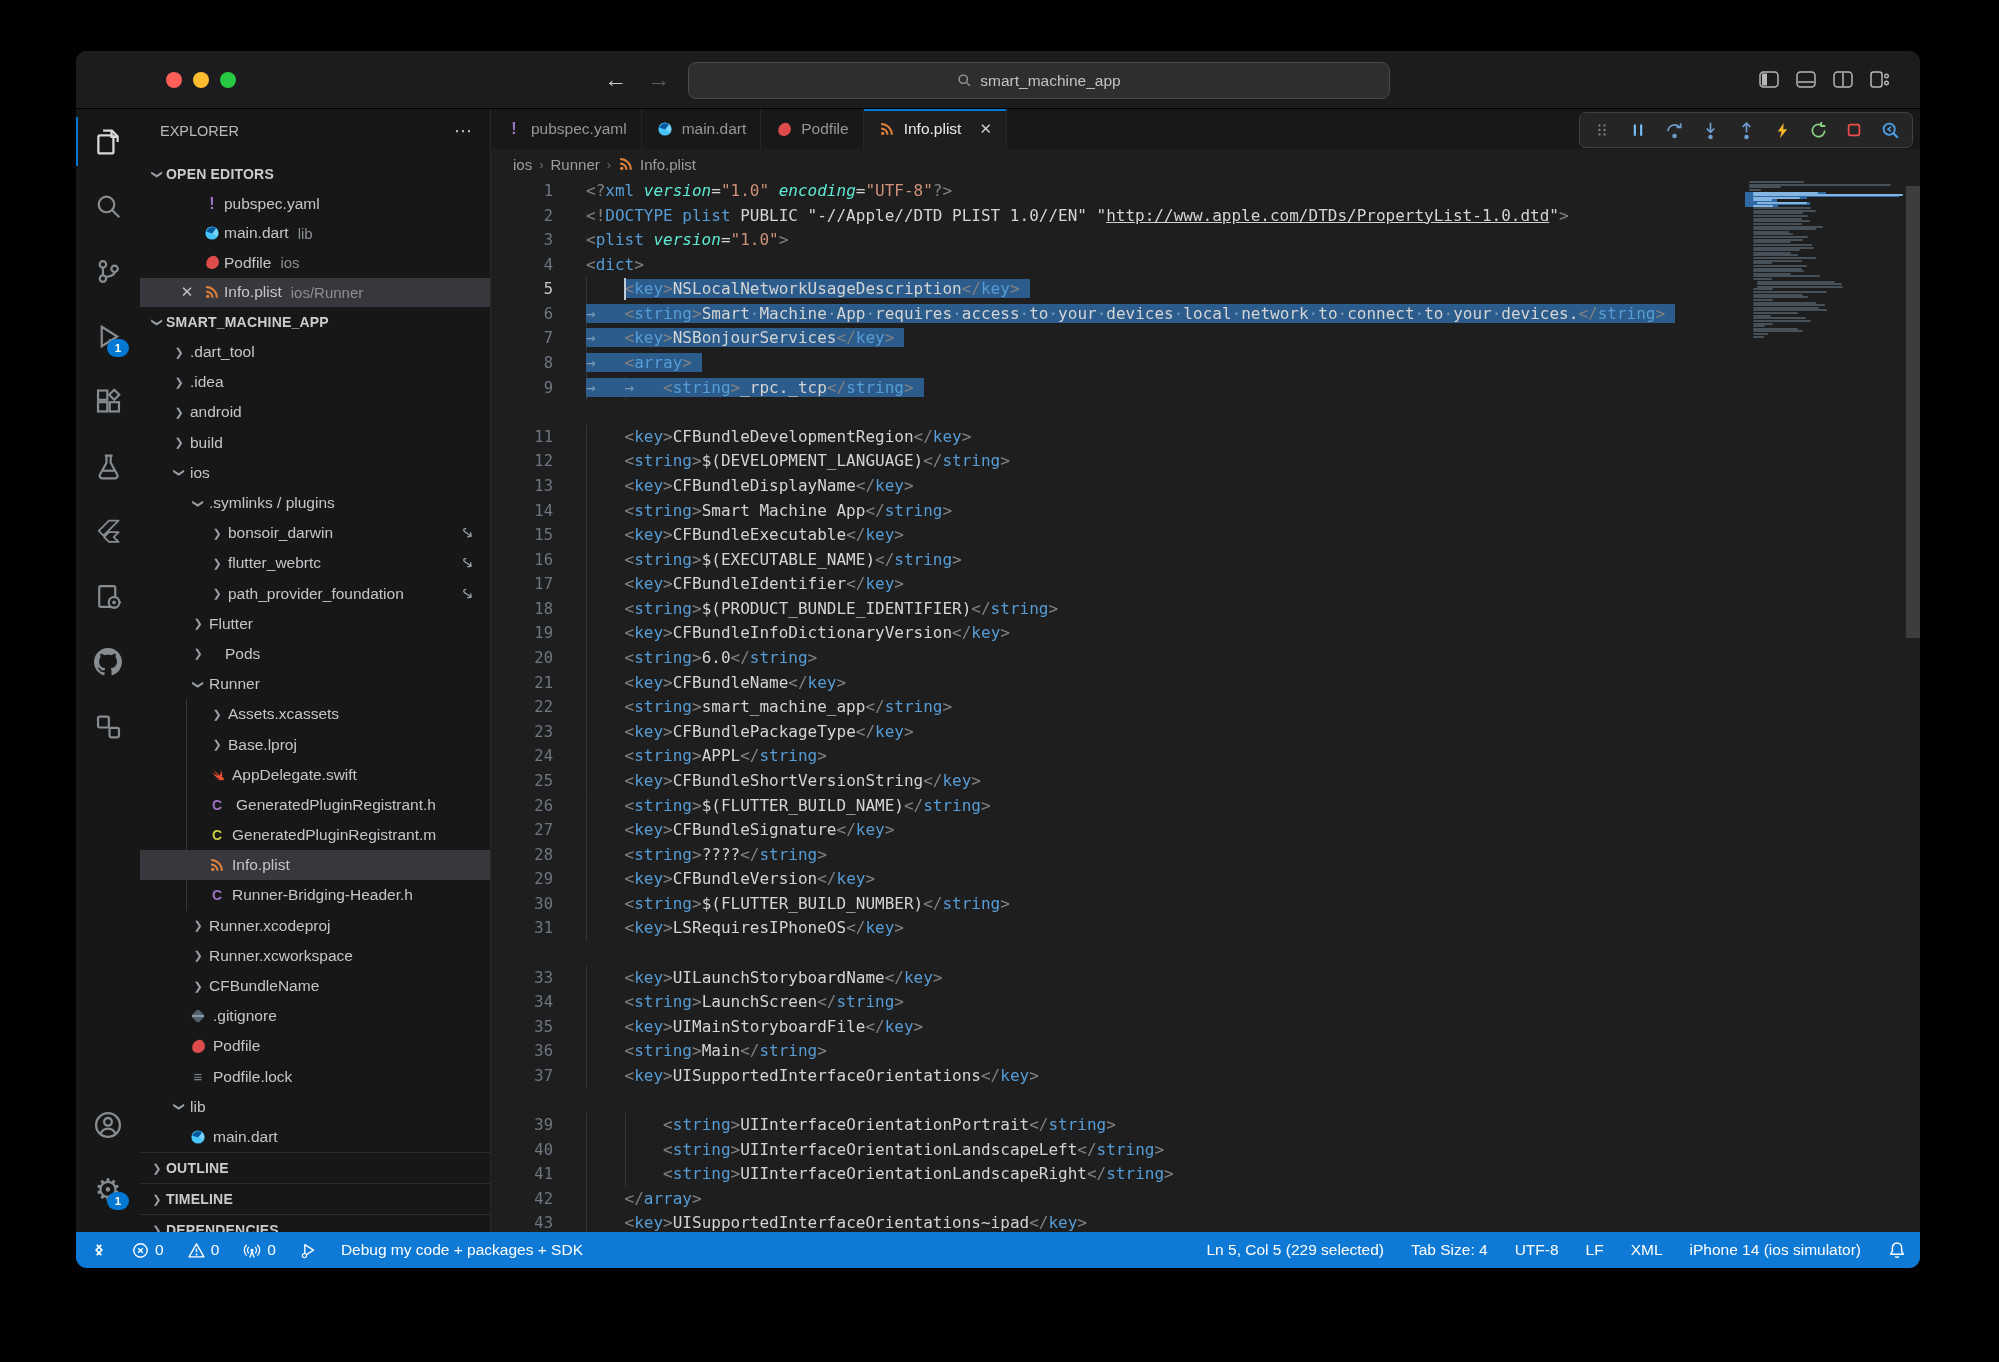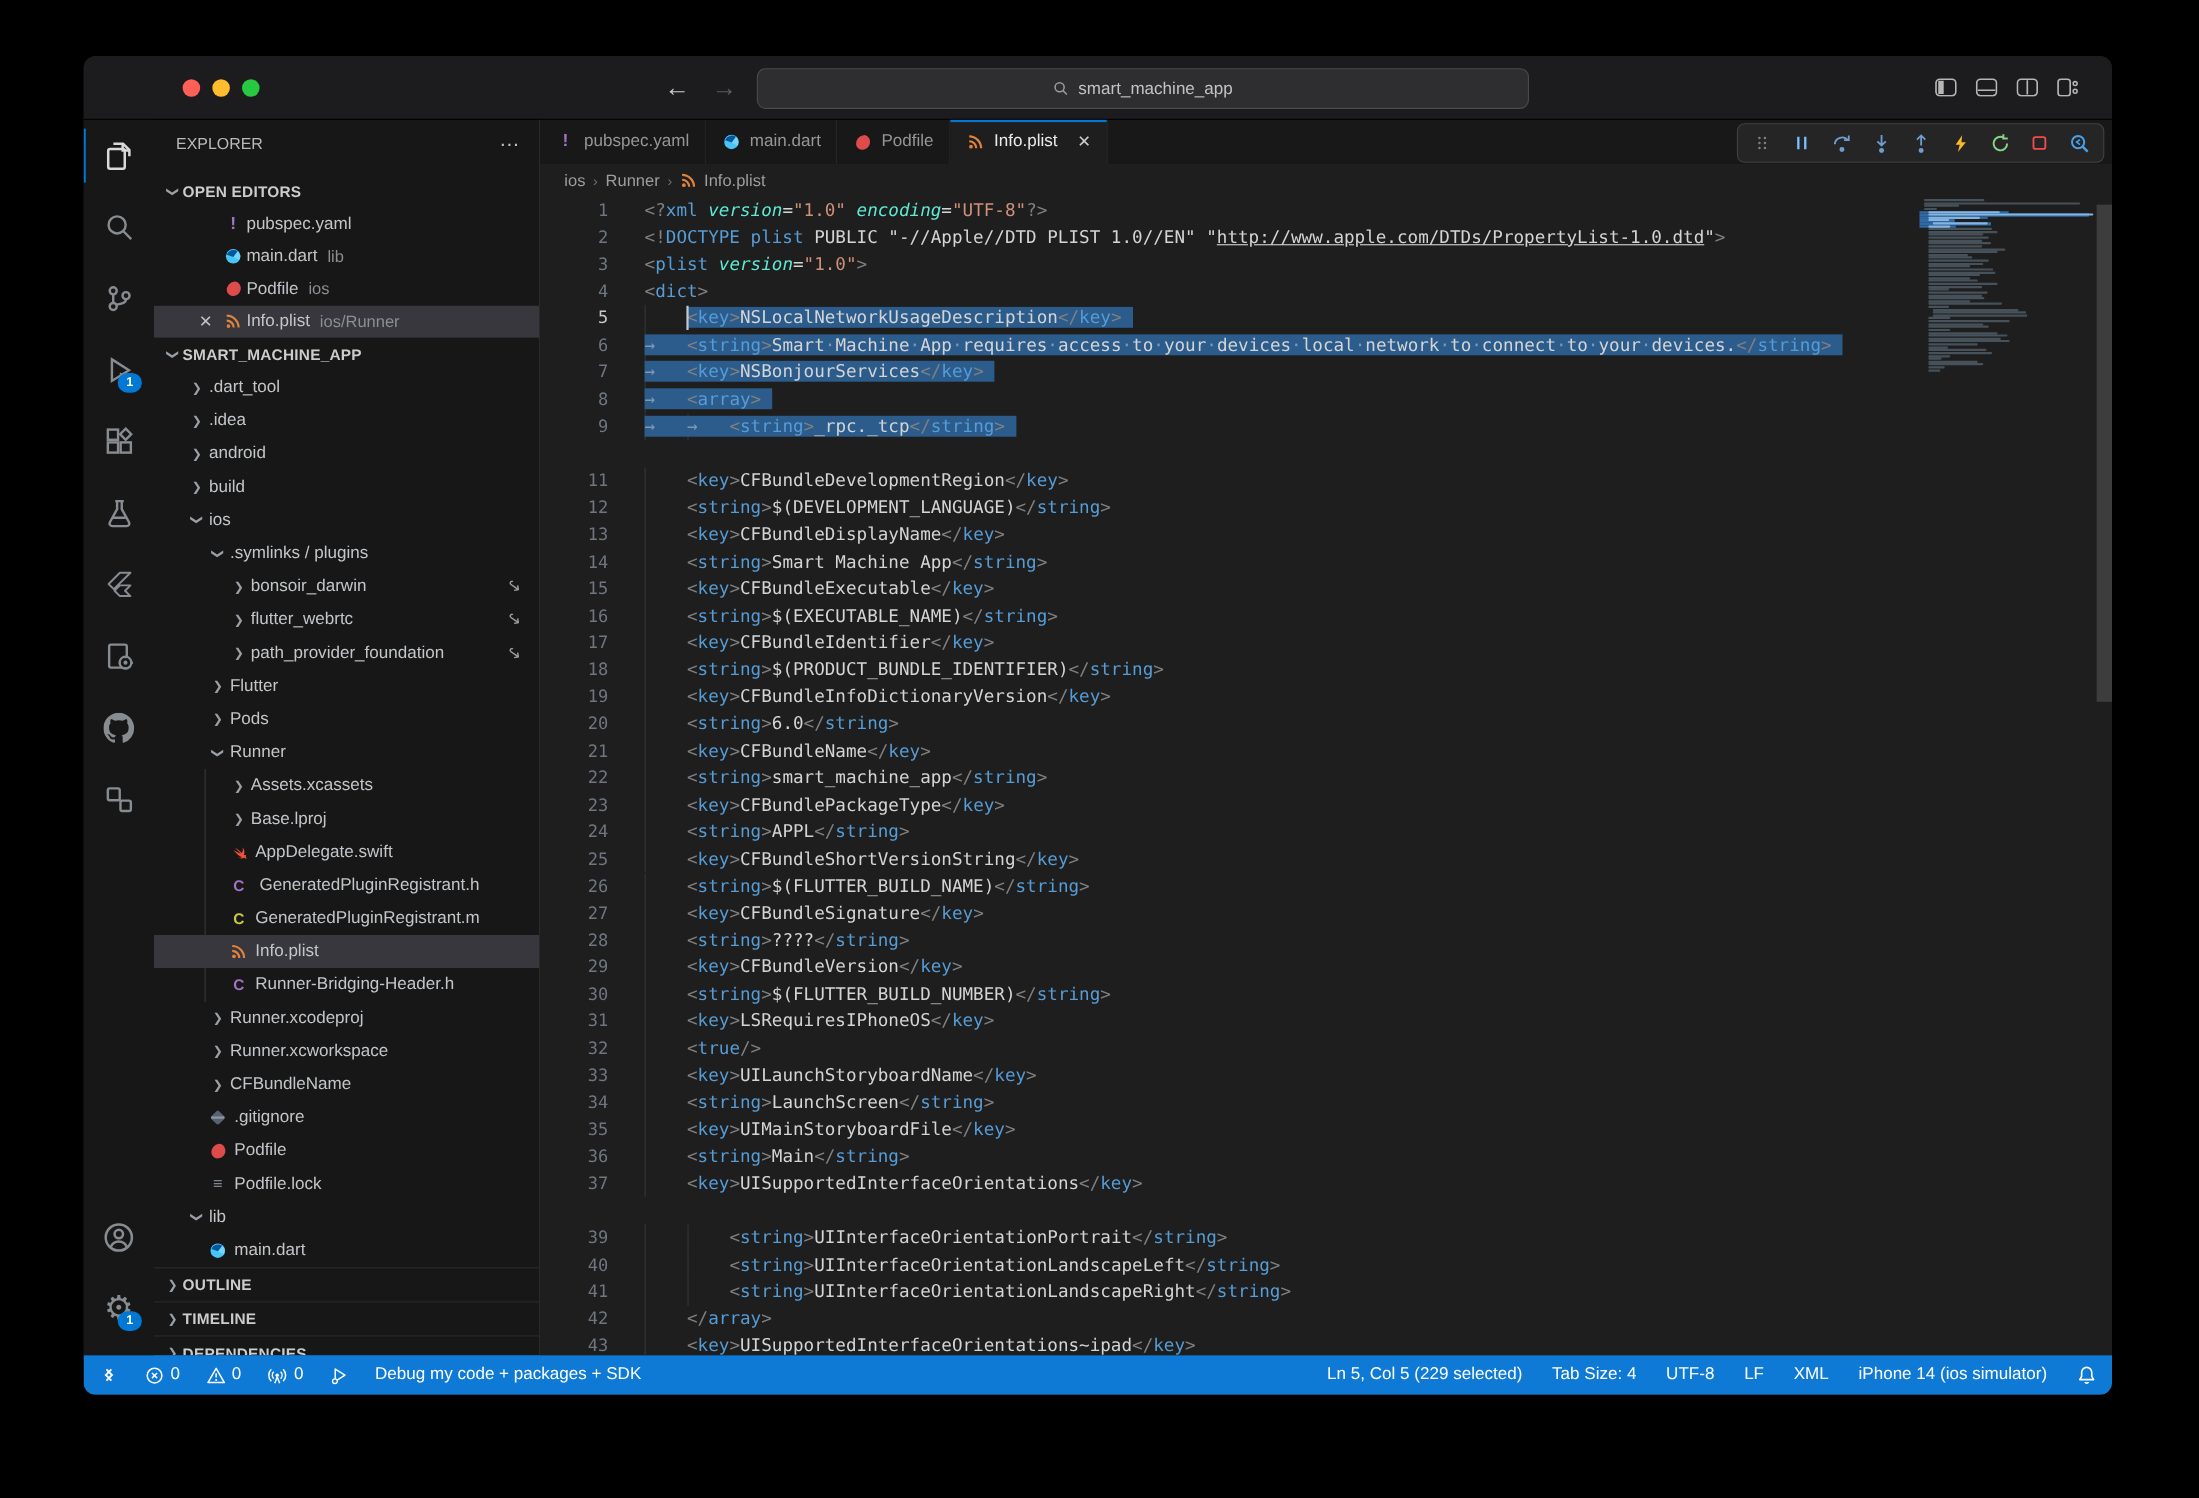--- a/index.html
+++ b/index.html
@@ -349,21 +349,21 @@
               <span class="chev ">❯</span>
               <span style="margin-left:2px">path_provider_foundation</span>
               <span class="symarr">↪</span>
             </div>
             <div class="tree-row" style="padding-left: 49px;">
               <span class="chev ">❯</span>
               <span style="margin-left:2px">Flutter</span>
             </div>
             <div class="tree-row" style="padding-left: 49px;">
               <span class="chev ">❯</span>
-              <span style="margin-left:2px">Pods</span>
+              <span style="margin-left:18px">Pods</span>
             </div>
             <div class="tree-row" style="padding-left: 49px;">
               <span class="chev exp">❯</span>
               <span style="margin-left:2px">Runner</span>
             </div>
             <div class="tree-row" style="padding-left: 68px;">
               <span class="tguide"></span>
               <span class="chev ">❯</span>
               <span style="margin-left:2px">Assets.xcassets</span>
             </div>
@@ -617,21 +617,20 @@
             <div class="cl" style="top:516.18px"><span class="guide" style="left:95.0px"></span><span class="ln">22</span><span class="cc"><span class="indsp" style="width:38.56px"></span><span class="tk-p">&lt;</span><span class="tk-t">string</span><span class="tk-p">&gt;</span><span class="tk-x">smart_machine_app</span><span class="tk-p">&lt;/</span><span class="tk-t">string</span><span class="tk-p">&gt;</span></span></div>
             <div class="cl" style="top:540.76px"><span class="guide" style="left:95.0px"></span><span class="ln">23</span><span class="cc"><span class="indsp" style="width:38.56px"></span><span class="tk-p">&lt;</span><span class="tk-t">key</span><span class="tk-p">&gt;</span><span class="tk-x">CFBundlePackageType</span><span class="tk-p">&lt;/</span><span class="tk-t">key</span><span class="tk-p">&gt;</span></span></div>
             <div class="cl" style="top:565.34px"><span class="guide" style="left:95.0px"></span><span class="ln">24</span><span class="cc"><span class="indsp" style="width:38.56px"></span><span class="tk-p">&lt;</span><span class="tk-t">string</span><span class="tk-p">&gt;</span><span class="tk-x">APPL</span><span class="tk-p">&lt;/</span><span class="tk-t">string</span><span class="tk-p">&gt;</span></span></div>
             <div class="cl" style="top:589.92px"><span class="guide" style="left:95.0px"></span><span class="ln">25</span><span class="cc"><span class="indsp" style="width:38.56px"></span><span class="tk-p">&lt;</span><span class="tk-t">key</span><span class="tk-p">&gt;</span><span class="tk-x">CFBundleShortVersionString</span><span class="tk-p">&lt;/</span><span class="tk-t">key</span><span class="tk-p">&gt;</span></span></div>
             <div class="cl" style="top:614.50px"><span class="guide" style="left:95.0px"></span><span class="ln">26</span><span class="cc"><span class="indsp" style="width:38.56px"></span><span class="tk-p">&lt;</span><span class="tk-t">string</span><span class="tk-p">&gt;</span><span class="tk-x">$(FLUTTER_BUILD_NAME)</span><span class="tk-p">&lt;/</span><span class="tk-t">string</span><span class="tk-p">&gt;</span></span></div>
             <div class="cl" style="top:639.08px"><span class="guide" style="left:95.0px"></span><span class="ln">27</span><span class="cc"><span class="indsp" style="width:38.56px"></span><span class="tk-p">&lt;</span><span class="tk-t">key</span><span class="tk-p">&gt;</span><span class="tk-x">CFBundleSignature</span><span class="tk-p">&lt;/</span><span class="tk-t">key</span><span class="tk-p">&gt;</span></span></div>
             <div class="cl" style="top:663.66px"><span class="guide" style="left:95.0px"></span><span class="ln">28</span><span class="cc"><span class="indsp" style="width:38.56px"></span><span class="tk-p">&lt;</span><span class="tk-t">string</span><span class="tk-p">&gt;</span><span class="tk-x">????</span><span class="tk-p">&lt;/</span><span class="tk-t">string</span><span class="tk-p">&gt;</span></span></div>
             <div class="cl" style="top:688.24px"><span class="guide" style="left:95.0px"></span><span class="ln">29</span><span class="cc"><span class="indsp" style="width:38.56px"></span><span class="tk-p">&lt;</span><span class="tk-t">key</span><span class="tk-p">&gt;</span><span class="tk-x">CFBundleVersion</span><span class="tk-p">&lt;/</span><span class="tk-t">key</span><span class="tk-p">&gt;</span></span></div>
             <div class="cl" style="top:712.82px"><span class="guide" style="left:95.0px"></span><span class="ln">30</span><span class="cc"><span class="indsp" style="width:38.56px"></span><span class="tk-p">&lt;</span><span class="tk-t">string</span><span class="tk-p">&gt;</span><span class="tk-x">$(FLUTTER_BUILD_NUMBER)</span><span class="tk-p">&lt;/</span><span class="tk-t">string</span><span class="tk-p">&gt;</span></span></div>
             <div class="cl" style="top:737.40px"><span class="guide" style="left:95.0px"></span><span class="ln">31</span><span class="cc"><span class="indsp" style="width:38.56px"></span><span class="tk-p">&lt;</span><span class="tk-t">key</span><span class="tk-p">&gt;</span><span class="tk-x">LSRequiresIPhoneOS</span><span class="tk-p">&lt;/</span><span class="tk-t">key</span><span class="tk-p">&gt;</span></span></div>
-            <div class="cl" style="top:761.98px"><span class="guide" style="left:95.0px"></span><span class="ln">32</span><span class="cc"><span class="indsp" style="width:38.56px"></span><span class="tk-p">&lt;</span><span class="tk-t">true</span><span class="tk-p">/&gt;</span></span></div>
             <div class="cl" style="top:786.56px"><span class="guide" style="left:95.0px"></span><span class="ln">33</span><span class="cc"><span class="indsp" style="width:38.56px"></span><span class="tk-p">&lt;</span><span class="tk-t">key</span><span class="tk-p">&gt;</span><span class="tk-x">UILaunchStoryboardName</span><span class="tk-p">&lt;/</span><span class="tk-t">key</span><span class="tk-p">&gt;</span></span></div>
             <div class="cl" style="top:811.14px"><span class="guide" style="left:95.0px"></span><span class="ln">34</span><span class="cc"><span class="indsp" style="width:38.56px"></span><span class="tk-p">&lt;</span><span class="tk-t">string</span><span class="tk-p">&gt;</span><span class="tk-x">LaunchScreen</span><span class="tk-p">&lt;/</span><span class="tk-t">string</span><span class="tk-p">&gt;</span></span></div>
             <div class="cl" style="top:835.72px"><span class="guide" style="left:95.0px"></span><span class="ln">35</span><span class="cc"><span class="indsp" style="width:38.56px"></span><span class="tk-p">&lt;</span><span class="tk-t">key</span><span class="tk-p">&gt;</span><span class="tk-x">UIMainStoryboardFile</span><span class="tk-p">&lt;/</span><span class="tk-t">key</span><span class="tk-p">&gt;</span></span></div>
             <div class="cl" style="top:860.30px"><span class="guide" style="left:95.0px"></span><span class="ln">36</span><span class="cc"><span class="indsp" style="width:38.56px"></span><span class="tk-p">&lt;</span><span class="tk-t">string</span><span class="tk-p">&gt;</span><span class="tk-x">Main</span><span class="tk-p">&lt;/</span><span class="tk-t">string</span><span class="tk-p">&gt;</span></span></div>
             <div class="cl" style="top:884.88px"><span class="guide" style="left:95.0px"></span><span class="ln">37</span><span class="cc"><span class="indsp" style="width:38.56px"></span><span class="tk-p">&lt;</span><span class="tk-t">key</span><span class="tk-p">&gt;</span><span class="tk-x">UISupportedInterfaceOrientations</span><span class="tk-p">&lt;/</span><span class="tk-t">key</span><span class="tk-p">&gt;</span></span></div>
             <div class="cl" style="top:934.04px"><span class="guide" style="left:95.0px"></span><span class="guide" style="left:133.6px"></span><span class="ln">39</span><span class="cc"><span class="indsp" style="width:77.12px"></span><span class="tk-p">&lt;</span><span class="tk-t">string</span><span class="tk-p">&gt;</span><span class="tk-x">UIInterfaceOrientationPortrait</span><span class="tk-p">&lt;/</span><span class="tk-t">string</span><span class="tk-p">&gt;</span></span></div>
             <div class="cl" style="top:958.62px"><span class="guide" style="left:95.0px"></span><span class="guide" style="left:133.6px"></span><span class="ln">40</span><span class="cc"><span class="indsp" style="width:77.12px"></span><span class="tk-p">&lt;</span><span class="tk-t">string</span><span class="tk-p">&gt;</span><span class="tk-x">UIInterfaceOrientationLandscapeLeft</span><span class="tk-p">&lt;/</span><span class="tk-t">string</span><span class="tk-p">&gt;</span></span></div>
             <div class="cl" style="top:983.20px"><span class="guide" style="left:95.0px"></span><span class="guide" style="left:133.6px"></span><span class="ln">41</span><span class="cc"><span class="indsp" style="width:77.12px"></span><span class="tk-p">&lt;</span><span class="tk-t">string</span><span class="tk-p">&gt;</span><span class="tk-x">UIInterfaceOrientationLandscapeRight</span><span class="tk-p">&lt;/</span><span class="tk-t">string</span><span class="tk-p">&gt;</span></span></div>
             <div class="cl" style="top:1007.78px"><span class="guide" style="left:95.0px"></span><span class="ln">42</span><span class="cc"><span class="indsp" style="width:38.56px"></span><span class="tk-p">&lt;/</span><span class="tk-t">array</span><span class="tk-p">&gt;</span></span></div>
             <div class="cl" style="top:1032.36px"><span class="guide" style="left:95.0px"></span><span class="ln">43</span><span class="cc"><span class="indsp" style="width:38.56px"></span><span class="tk-p">&lt;</span><span class="tk-t">key</span><span class="tk-p">&gt;</span><span class="tk-x">UISupportedInterfaceOrientations~ipad</span><span class="tk-p">&lt;/</span><span class="tk-t">key</span><span class="tk-p">&gt;</span></span></div>

